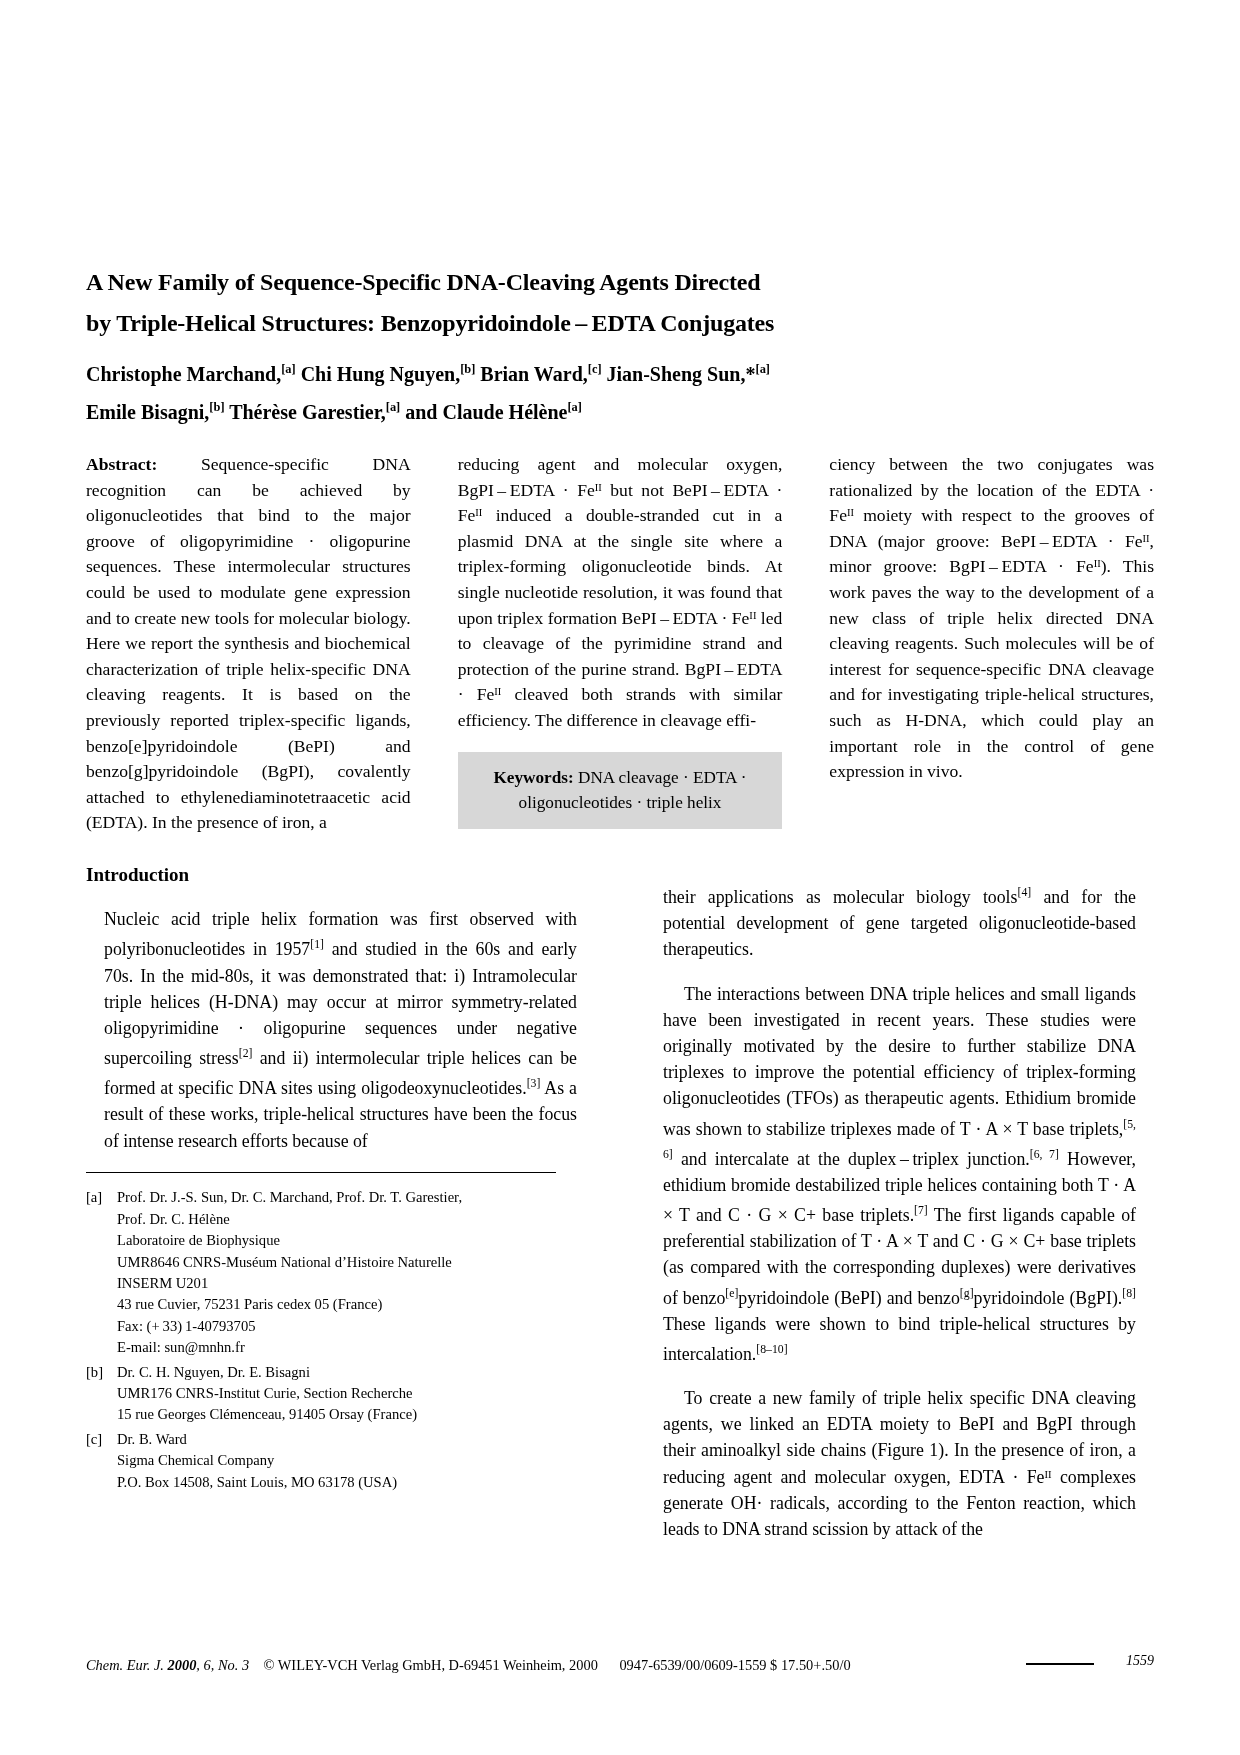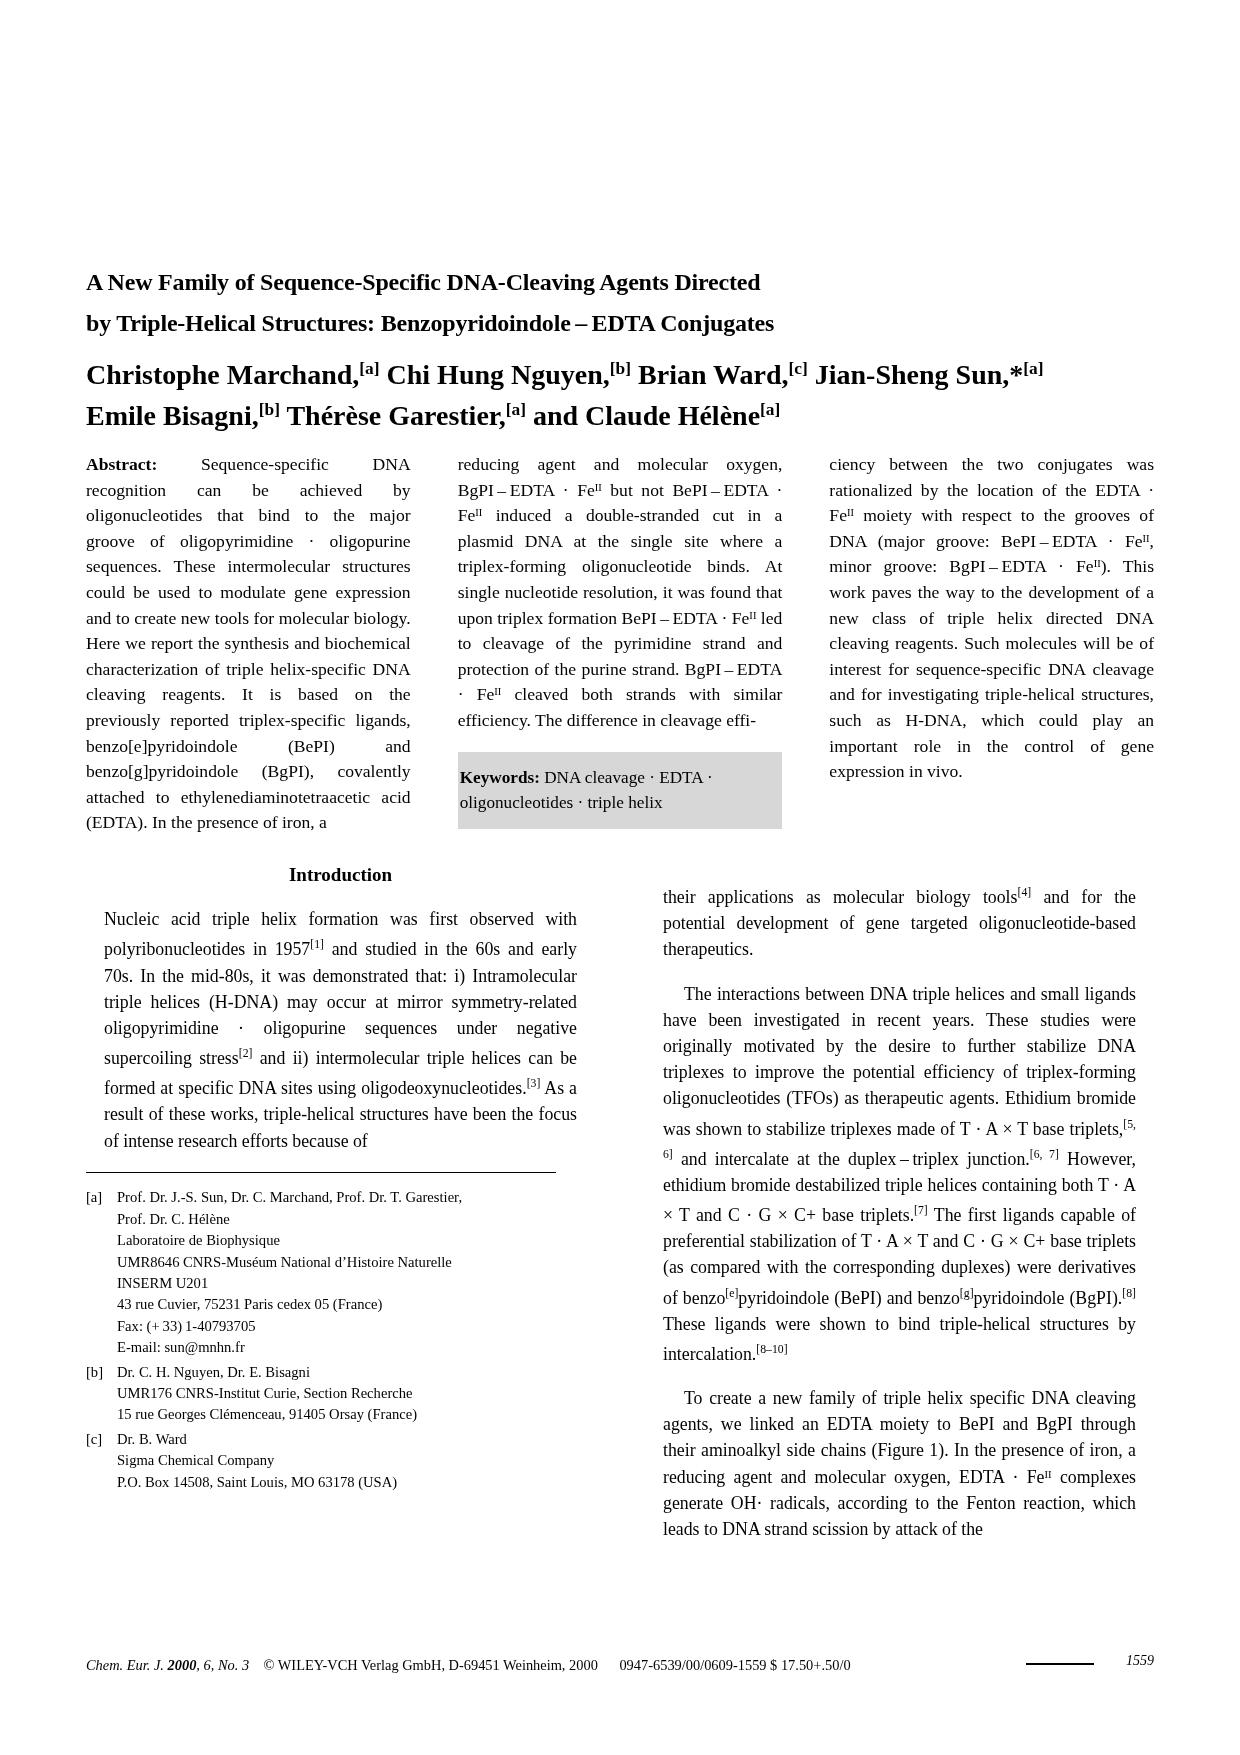--- a/index.html
+++ b/index.html
@@ -73,21 +73,21 @@
     line-height: 41px;
     letter-spacing: -0.2px;
   }
   .authors {
     position: absolute;
     left: 0;
     top: 352px;
     width: 1050px;
     font-family: "Liberation Serif", serif;
     font-weight: bold;
-    font-size: 28px;
+    font-size: 20px;
     line-height: 34px;
   }
   .authors sup, .title sup { font-size: 0.62em; vertical-align: super; font-weight: bold; }
 
   
   .abstract {
     position: absolute;
     left: 0;
     top: 452px;
     width: 1068px;
@@ -100,32 +100,31 @@
     line-height: 25.6px;
     text-align: justify;
     text-justify: inter-word;
     hyphens: manual;
   }
   .abs-col b { font-weight: bold; }
 
   .keywords {
     margin-top: 18px;
     background: #d7d7d7;
-    padding: 13px 12px 14px 2px;
+    padding: 13px 12px 14px 12px;
     font-size: 17.2px;
     line-height: 25px;
-    text-align: left;
+    text-align: center;
   }
   .keywords b { font-weight: bold; }
 
   
   .section-head {
     font-weight: bold;
     font-size: 19px;
-    text-align: center;
   }
   .body-cols {
     position: absolute;
     left: 0;
     top: 862px;
     width: 1068px;
     display: flex;
     gap: 50px;
   }
   .col {

